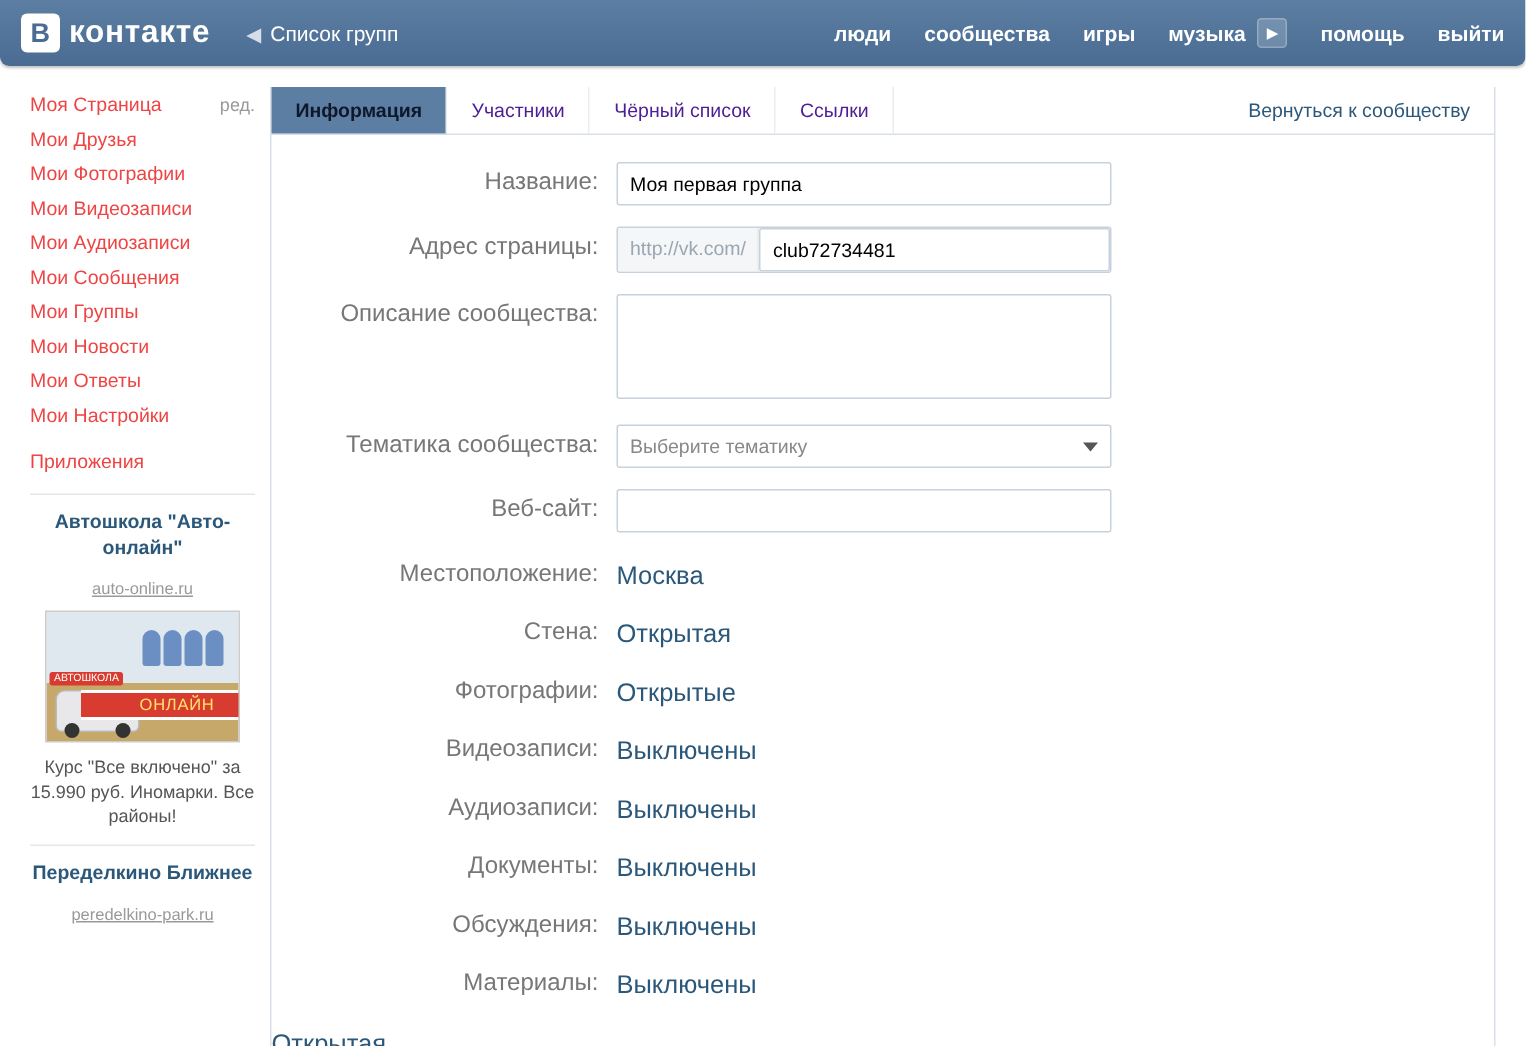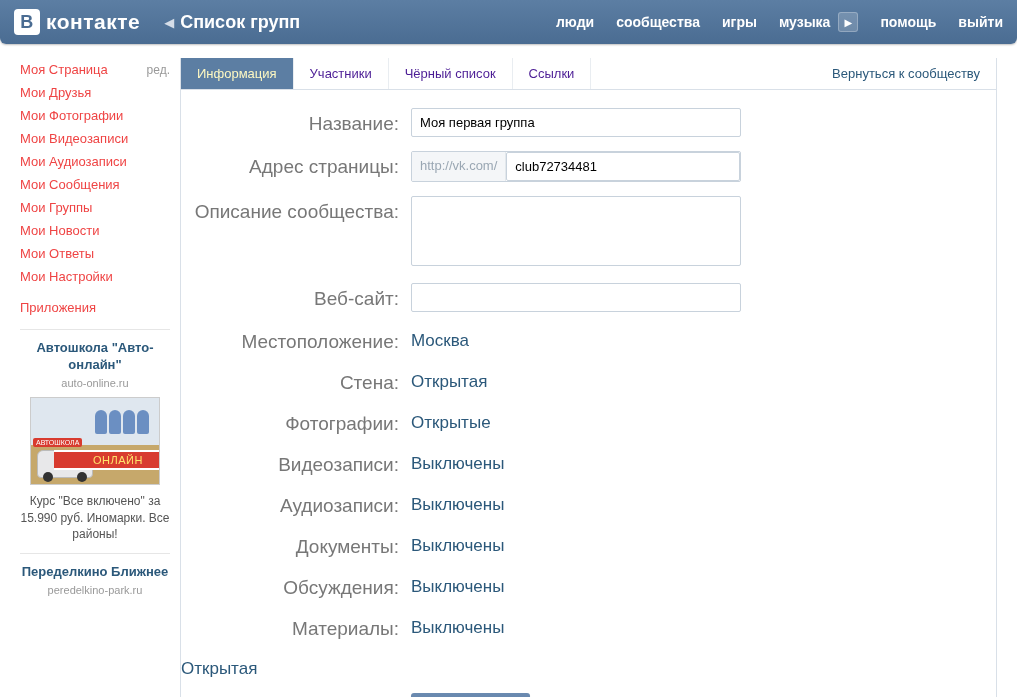--- a/index.html
+++ b/index.html
@@ -3,54 +3,54 @@
 <meta charset="utf-8">
 <style>
   * { box-sizing: border-box; margin: 0; padding: 0; }
   body { font-family: Tahoma, Arial, sans-serif; font-size: 13px; color: #333; background: #fff; }
   .wrapper { width: 1017px; }
   
   .header { background: linear-gradient(#5c7ea3, #4a6c92); height: 44px; display: flex; align-items: center; padding: 0 14px; border-radius: 0 0 6px 6px; box-shadow: 0 1px 2px rgba(0,0,0,.25); }
   .logo { display: flex; align-items: center; gap: 2px; color: #fff; font-weight: bold; font-size: 21px; margin-right: 24px; letter-spacing: .5px; }
   .logo-badge { background: #fff; color: #4a6c92; width: 26px; height: 26px; border-radius: 4px; display: flex; align-items: center; justify-content: center; font-weight: bold; font-size: 18px; margin-right: 4px; }
   .back-arrow { color: #d5dde8; font-size: 13px; margin-right: 6px; }
-  .header-sub { color: #fff; font-weight: bold; font-size: 18px; }
+  .header-sub { color: #fff; font-weight: normal; font-size: 14px; }
   .header-spacer { flex: 1; }
   .nav { display: flex; gap: 22px; align-items: center; }
   .nav a { color: #fff; font-weight: bold; font-size: 14px; text-decoration: none; cursor: pointer; }
   .nav .pill { background: rgba(255,255,255,.18); border: 1px solid rgba(255,255,255,.25); width: 20px; height: 20px; border-radius: 3px; display: inline-flex; align-items: center; justify-content: center; color: #fff; font-size: 10px; margin-left: -14px; }
   
   .columns { display: flex; padding-top: 14px; }
   .sidebar { width: 180px; padding: 0 10px 0 20px; }
   .sidebar-top { display: flex; justify-content: space-between; align-items: baseline; }
   .sidebar a.side-link { color: #ef4444; text-decoration: none; display: block; padding: 4px 0; font-size: 13px; cursor: pointer; }
   .sidebar .muted { color: #999; font-size: 12px; }
   .sidebar hr { border: none; border-top: 1px solid #e6e6e6; margin: 10px 0; }
   .ad { text-align: center; }
   .ad-title { color: #2b587a; font-weight: bold; font-size: 13px; line-height: 1.3; }
-  .ad-domain { color: #999; font-size: 11px; margin: 3px 0 8px; }
+  .ad-domain { color: #999; font-size: 11px; margin: 13px 0 8px; text-decoration: underline; }
   .ad-img { width: 130px; height: 88px; margin: 0 auto 8px; position: relative; background: linear-gradient(180deg, #dfe7ef 55%, #c6a86b 55%); border: 1px solid #ccc; overflow: hidden; }
   .ad-img .car { position: absolute; left: 6px; bottom: 6px; width: 56px; height: 28px; background: #e8e8ea; border-radius: 6px 10px 4px 4px; border: 1px solid #bbb; }
   .ad-img .wheel { position: absolute; bottom: 2px; width: 10px; height: 10px; background: #333; border-radius: 50%; }
   .ad-img .wheel.w1 { left: 12px; } .ad-img .wheel.w2 { left: 46px; }
   .ad-img .people { position: absolute; right: 6px; top: 6px; width: 58px; height: 40px; display: flex; gap: 2px; }
   .ad-img .p { width: 12px; height: 24px; background: #6b8fc2; border-radius: 6px 6px 2px 2px; margin-top: 6px; }
   .ad-img .banner { position: absolute; left: 0; bottom: 14px; width: 100%; background: #d83b2f; color: #ffe26b; font-family: Impact, sans-serif; font-size: 11px; text-align: center; padding: 2px 0; letter-spacing: .5px; border-top: 2px solid #fff; border-bottom: 2px solid #fff; margin-left: 23px; }
   .ad-img .topbanner { position: absolute; left: 2px; top: 40px; background: #d83b2f; color: #fff; font-size: 7px; padding: 1px 3px; border-radius: 2px; }
   .ad-text { color: #555; font-size: 12px; line-height: 1.4; }
   
   .main { flex: 1; border: 1px solid #d9e0e8; border-top: none; margin-right: 20px; background: #fff; }
   .tabs { display: flex; border-bottom: 1px solid #d9e0e8; align-items: stretch; }
   .tab { padding: 8px 16px; color: #4c1d95; font-size: 13px; cursor: pointer; border-right: 1px solid #e9edf1; }
-  .tab.active { background: #5c7ea3; color: #fef9c3; font-weight: normal; }
+  .tab.active { background: #5c7ea3; color: #0f172a; font-weight: bold; }
   .tabs-spacer { flex: 1; }
   .tab-right { padding: 8px 16px; color: #2b587a; font-size: 13px; cursor: pointer; }
   .form { padding: 18px 20px 30px 0; }
   .row { display: flex; align-items: flex-start; margin-bottom: 14px; }
-  .row .label { width: 230px; text-align: right; color: #777; font-size: 19px; padding: 5px 12px 0 0; }
+  .row .label { width: 230px; text-align: right; color: #777; font-size: 16px; padding: 5px 12px 0 0; }
   .row .field { flex: 0 0 330px; }
   .field input[type=text] { width: 100%; border: 1px solid #c8d2dc; padding: 6px 8px; font-size: 13px; border-radius: 2px; }
   .addr-wrap { display: flex; border: 1px solid #c8d2dc; border-radius: 2px; overflow: hidden; }
   .addr-prefix { background: #f4f6f8; color: #9aa7b3; padding: 6px 8px; font-size: 13px; border-right: 1px solid #e3e8ec; }
   .addr-wrap input { border: none; flex: 1; padding: 6px 8px; font-size: 13px; outline: none; }
   .field textarea { width: 100%; height: 70px; border: 1px solid #c8d2dc; border-radius: 2px; resize: none; padding: 6px; font-family: inherit; }
   .dropdown { border: 1px solid #c8d2dc; padding: 6px 8px; font-size: 13px; border-radius: 2px; color: #888; display: flex; justify-content: space-between; align-items: center; cursor: pointer; }
   .dropdown .caret { width: 0; height: 0; border-left: 5px solid transparent; border-right: 5px solid transparent; border-top: 6px solid #555; }
   .linkval { color: #2b587a; font-size: 17px; padding-top: 5px; display: inline-block; cursor: pointer; }
   .save-row { display: flex; }
@@ -145,20 +145,29 @@
               <span class="addr-prefix">http://vk.com/</span>
               <input type="text" value="club72734481" style="">
             </div>
           </div>
         </div>
         <div class="row">
           <div class="label">Описание сообщества:</div>
           <div class="field"><textarea style=""></textarea></div>
         </div>
         <div class="row">
+          <div class="label">Тематика сообщества:</div>
+          <div class="field">
+            <div class="dropdown">
+              <span>Выберите тематику</span>
+              <span class="caret"></span>
+            </div>
+          </div>
+        </div>
+        <div class="row">
           <div class="label">Веб-сайт:</div>
           <div class="field"><input type="text" value="" style=""></div>
         </div>
         <div class="row">
             <div class="label">Местоположение:</div>
             <div class="field"><span class="linkval">Москва</span></div>
           </div>
         <div class="row">
             <div class="label">Стена:</div>
             <div class="field"><span class="linkval">Открытая</span></div>

